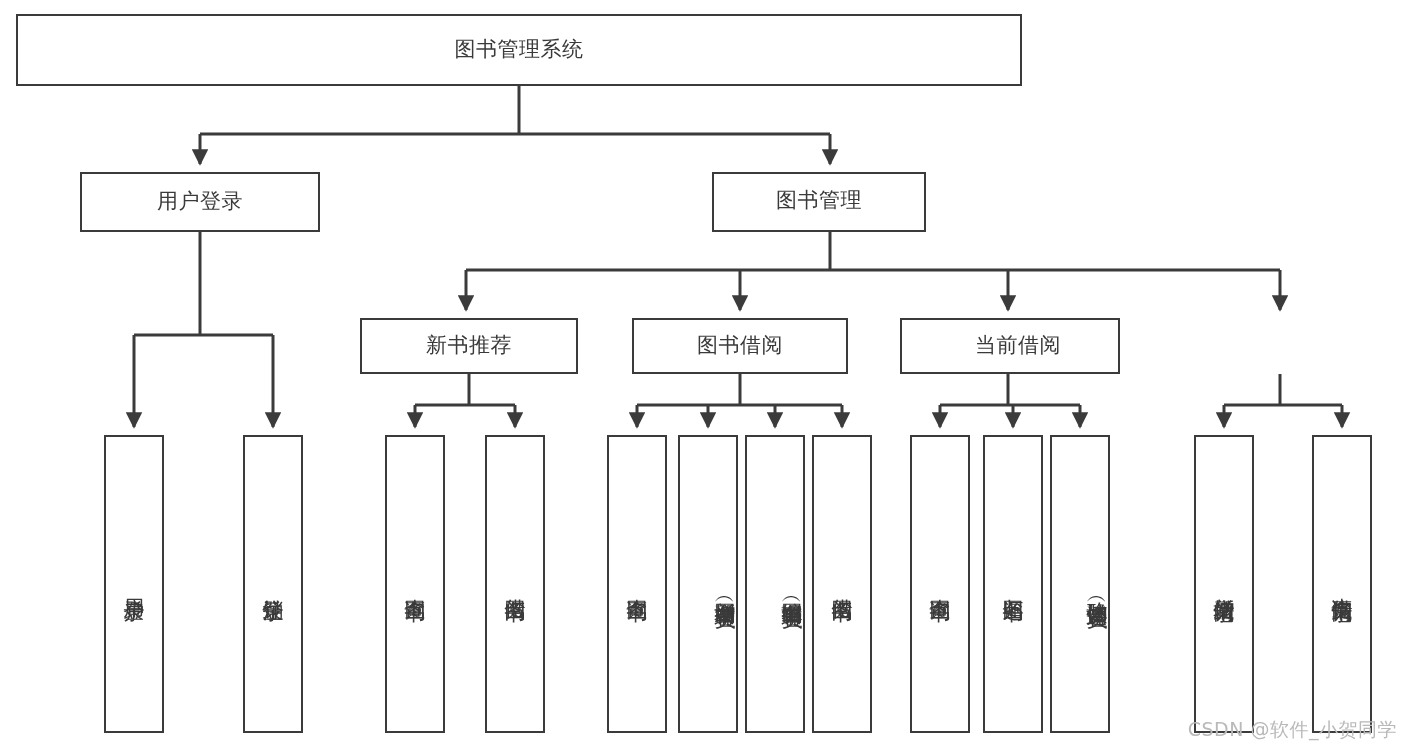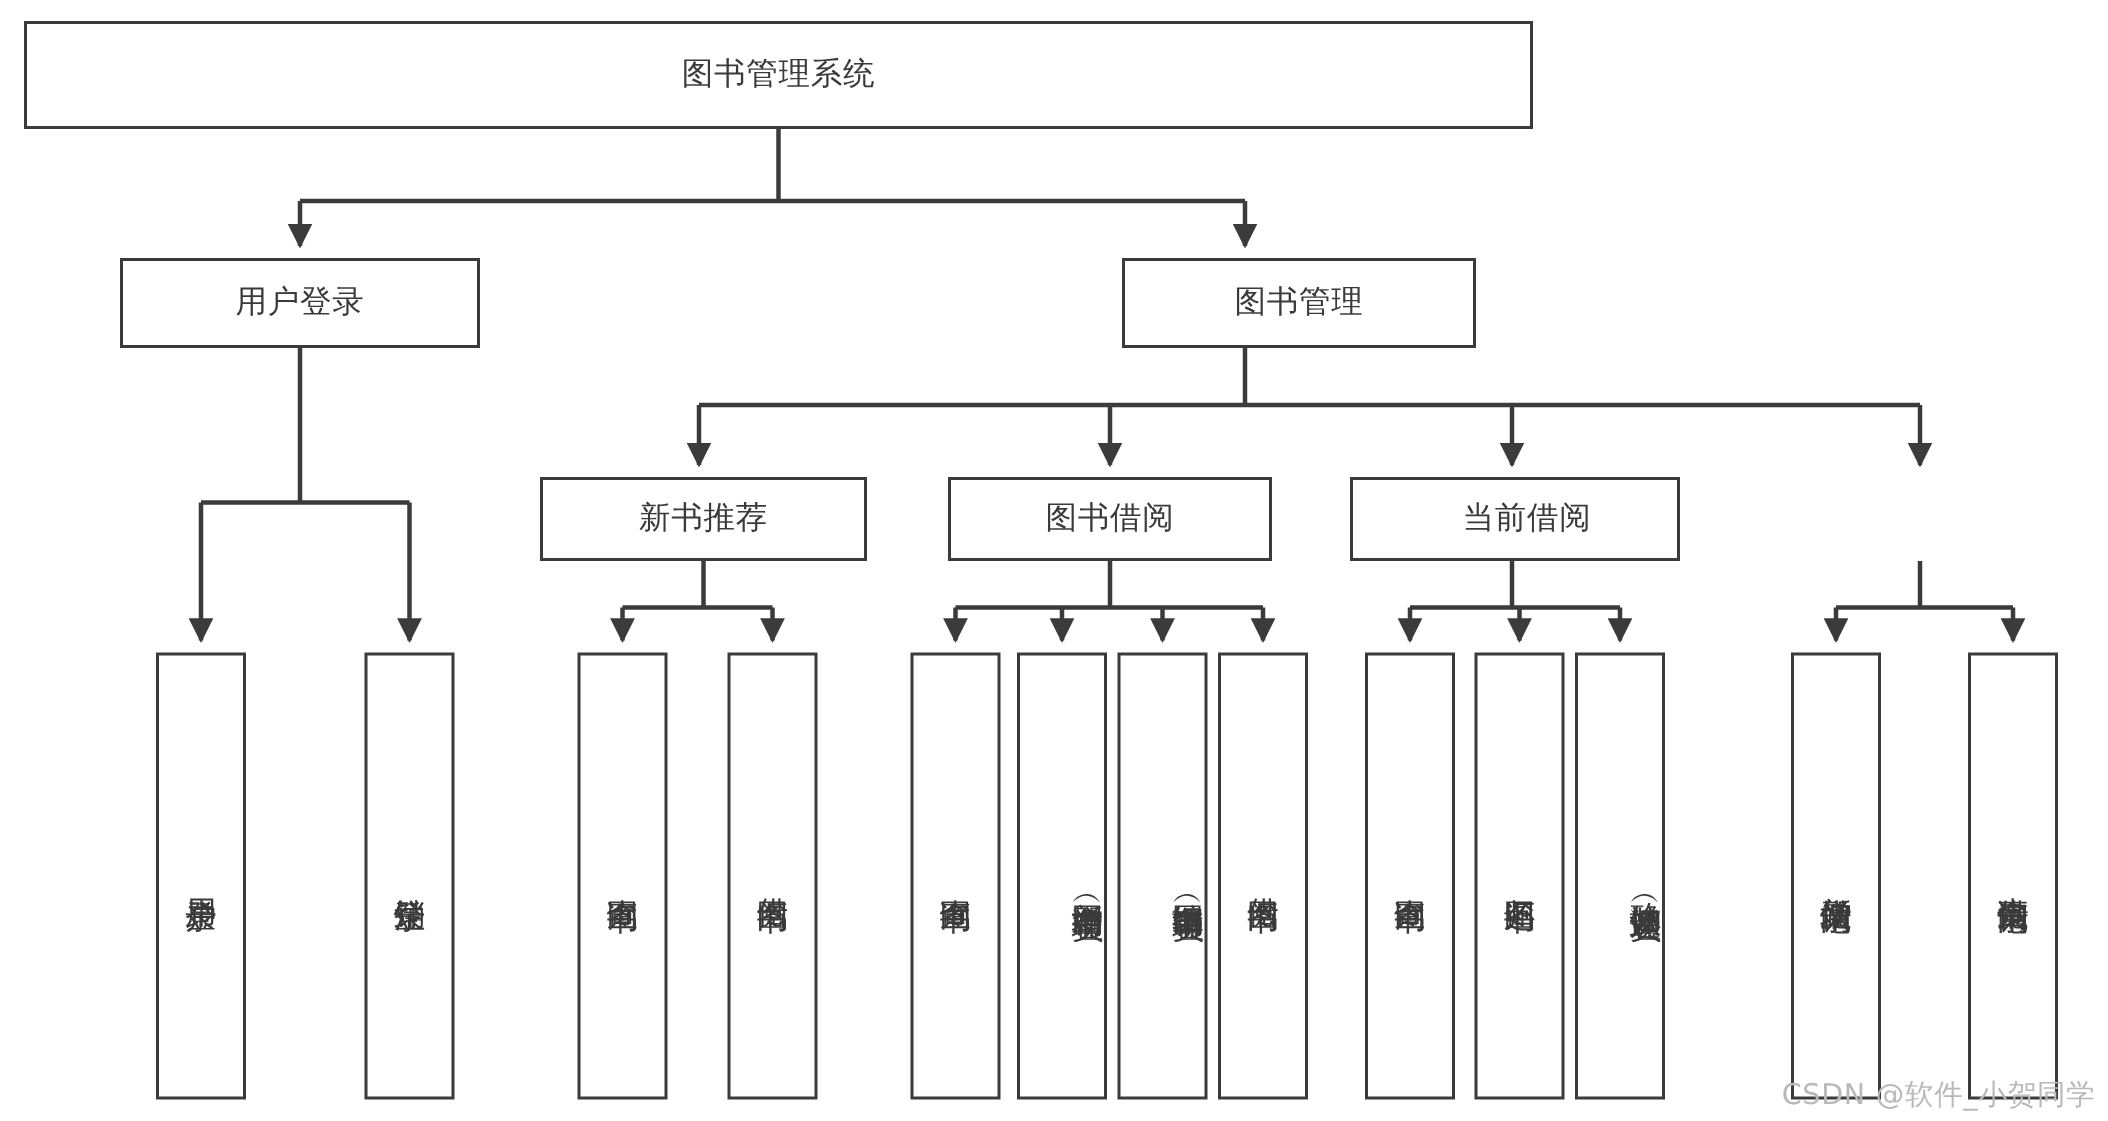--- a/index.html
+++ b/index.html
@@ -127,21 +127,21 @@
     </g>
   </svg>
 
   <div class="node node-h" style="left:16px; top:14px; width:1006px; height:72px;">
     <span class="node-label">图书管理系统</span>
   </div>
 
   <div class="node node-h" style="left:80px; top:172px; width:240px; height:60px;">
     <span class="node-label">用户登录</span>
   </div>
-  <div class="node node-h" style="left:748px; top:172px; width:236px; height:60px;">
+  <div class="node node-h" style="left:712px; top:172px; width:214px; height:60px;font-family:Liberation Mono, monospace;">
     <span class="node-label">图书管理</span>
   </div>
 
   <div class="node node-h" style="left:360px; top:318px; width:218px; height:56px;">
     <span class="node-label">新书推荐</span>
   </div>
   <div class="node node-h" style="left:632px; top:318px; width:216px; height:56px;">
     <span class="node-label">图书借阅</span>
   </div>
   <div class="node node-h" style="left:900px; top:318px; width:220px; height:56px;padding-left:16px;">

